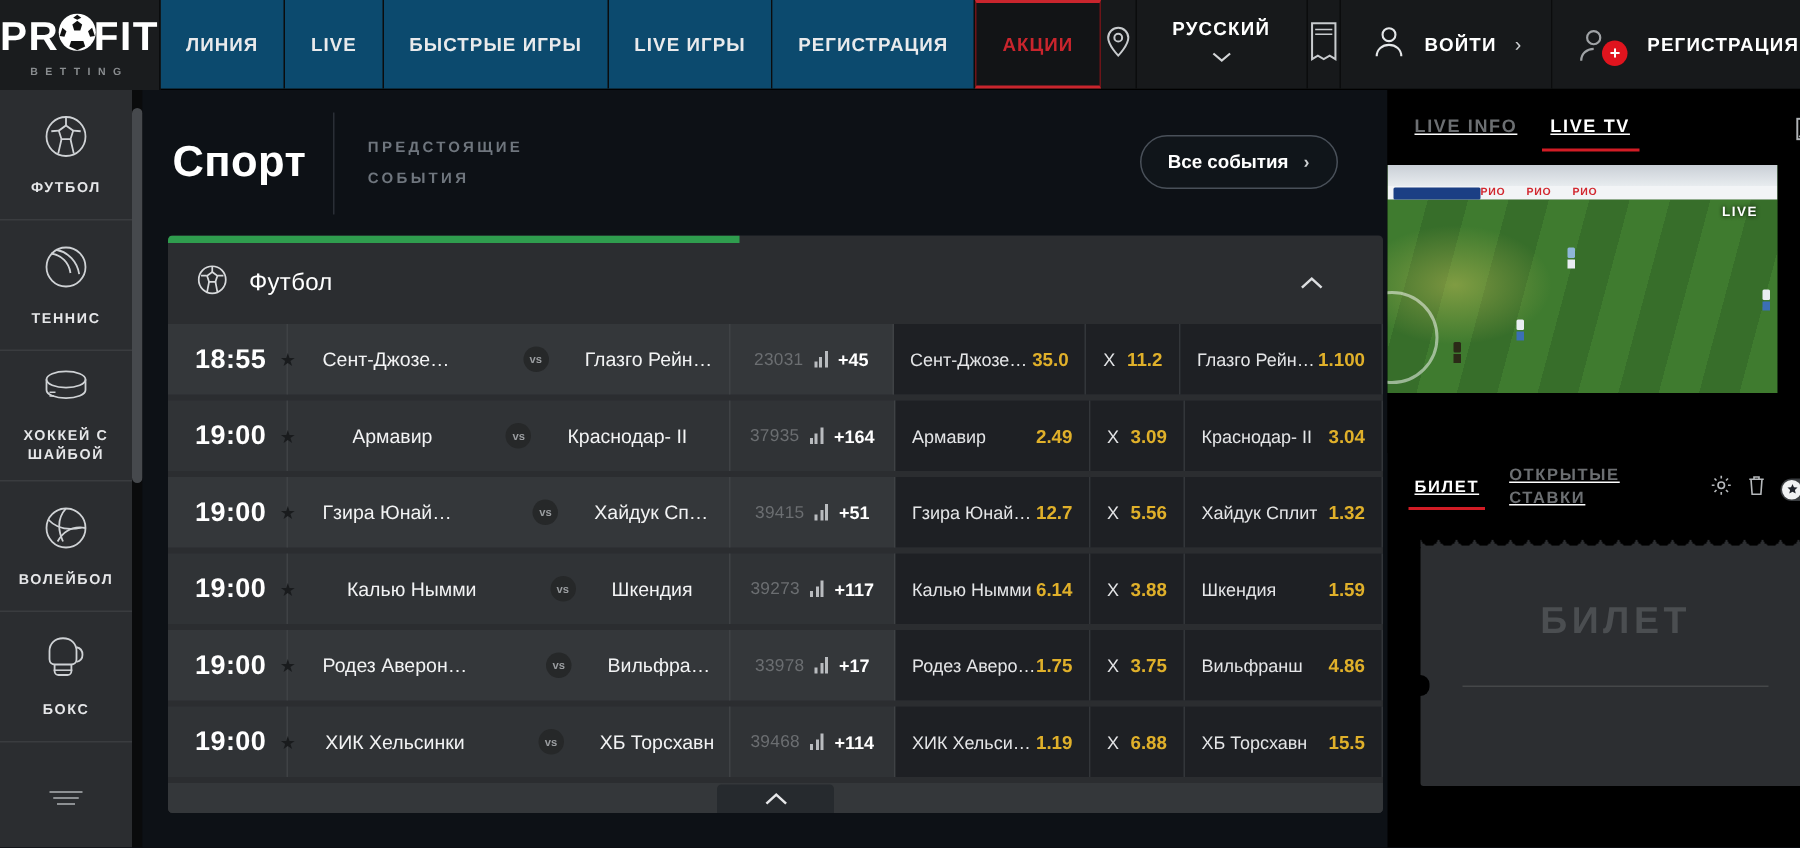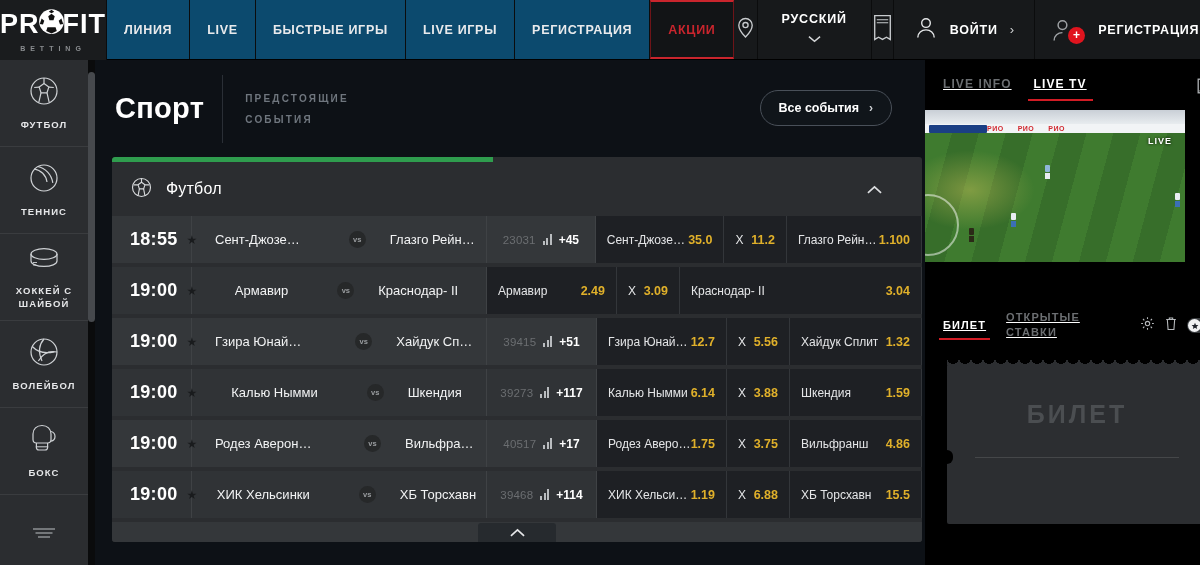--- a/index.html
+++ b/index.html
@@ -552,20 +552,29 @@
           <div class="row alt">
             <div class="c-time">
               <span class="time-txt">19:00</span>
               <span class="star">★</span>
             </div>
             <div class="c-teams">
               <span class="tm l">Армавир</span>
               <span class="vs-badge">vs</span>
               <span class="tm r">Краснодар- II</span>
             </div>
+            <div class="c-stat">
+              <span class="stat-id">37935</span>
+              <span class="bars">
+                <i></i>
+                <i></i>
+                <i></i>
+              </span>
+              <span class="stat-plus">+164</span>
+            </div>
             <div class="odd-cell odd-1">
               <span class="odd-name">Армавир</span>
               <span class="odd-val" style="color: rgb(224, 176, 42);">2.49</span>
             </div>
             <div class="odd-cell odd-x">
               <span class="odd-key">X</span>
               <span class="odd-val" style="color: rgb(224, 176, 42);">3.09</span>
             </div>
             <div class="odd-cell odd-2">
               <span class="odd-name">Краснодар- II</span>
@@ -640,21 +649,21 @@
             <div class="c-time">
               <span class="time-txt">19:00</span>
               <span class="star">★</span>
             </div>
             <div class="c-teams">
               <span class="tm l">Родез Аверон …</span>
               <span class="vs-badge">vs</span>
               <span class="tm r">Вильфранш</span>
             </div>
             <div class="c-stat">
-              <span class="stat-id">40517</span>
+              <span class="stat-id">33978</span>
               <span class="bars">
                 <i></i>
                 <i></i>
                 <i></i>
               </span>
               <span class="stat-plus">+17</span>
             </div>
             <div class="odd-cell odd-1">
               <span class="odd-name">Родез Аверо…</span>
               <span class="odd-val" style="color: rgb(224, 176, 42);">1.75</span>

